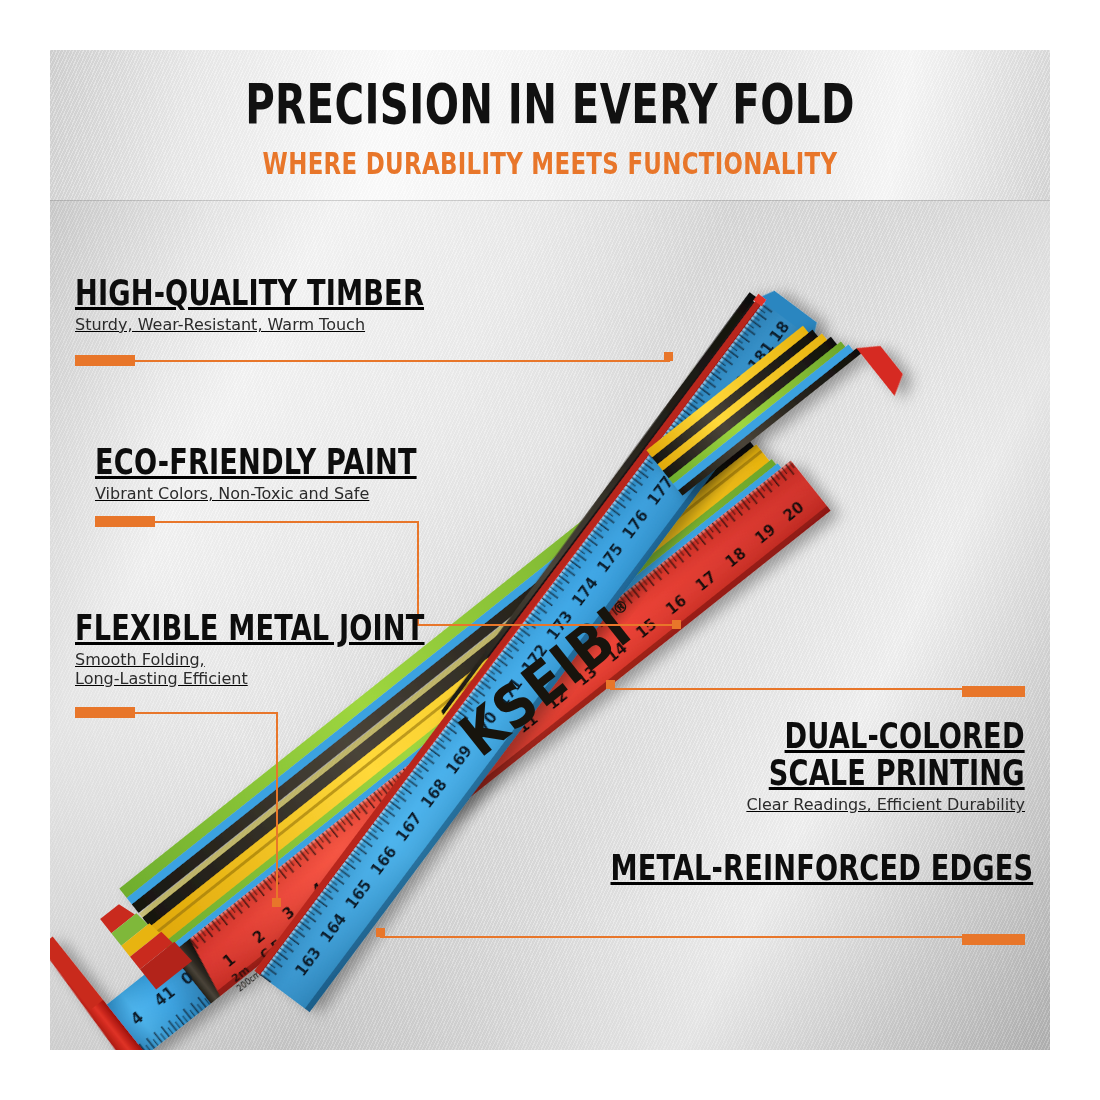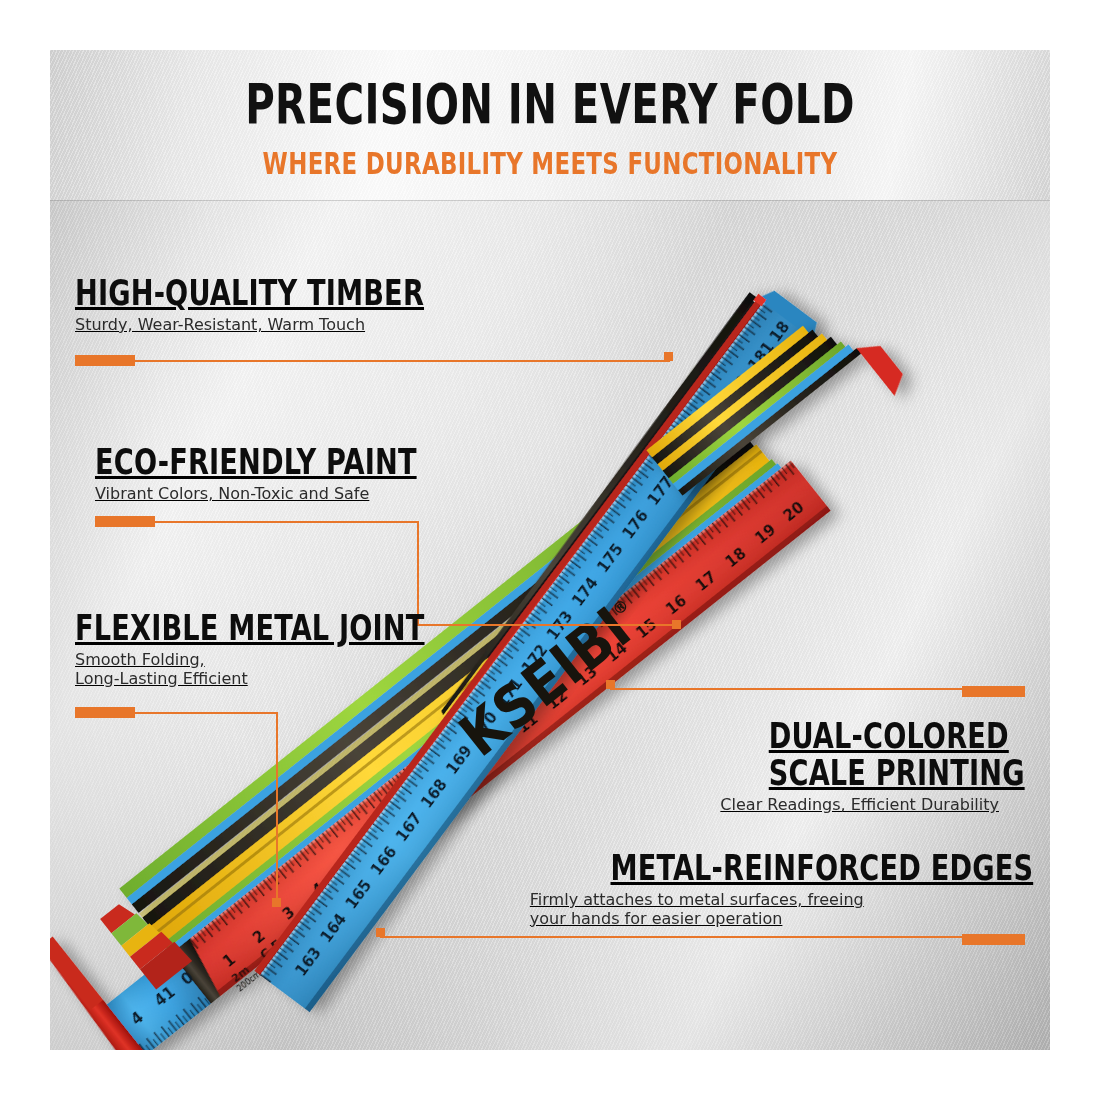--- a/index.html
+++ b/index.html
@@ -56,21 +56,21 @@
     font-size:36px;letter-spacing:.2px;
     transform:scaleX(.84);
   }
   .callout p{
     margin:5px 0 0 0;
     font-family:"DejaVu Sans","Liberation Sans",sans-serif;
     font-weight:400;color:#2b2b2b;font-size:16px;line-height:1.16;
     white-space:pre-line;
   }
   .callout.left h3,.callout.left p{transform-origin:0% 50%;}
-  .callout.right{text-align:left;}
+  .callout.right{text-align:right;}
   .callout.right h3{transform-origin:100% 50%;}
   .callout.right h3.two-line{white-space:pre-line;line-height:1.02;}
 
   
   .ln{position:absolute;background:#e8762a;z-index:5;}
   .ln-h{height:2px;}
   .ln-v{width:2px;}
   .cap{position:absolute;background:#e8762a;height:11px;z-index:6;}
   .dot{position:absolute;background:#e8762a;width:9px;height:9px;z-index:7;}
 
@@ -341,21 +341,19 @@
     <div class="cap" style="left:912px;top:636px;width:63px;"></div>
     <div class="dot" style="left:556px;top:630px;"></div>
     <div class="callout right" style="right:25px;top:668px;">
       <h3 class="two-line">DUAL-COLORED
 SCALE PRINTING</h3>
       <p>Clear Readings, Efficient Durability</p>
     </div>
 
     <div class="callout right" style="right:17px;top:800px;">
       <h3>METAL-REINFORCED EDGES</h3>
-      <p>Firmly attaches to metal surfaces, freeing
-your hands for easier operation</p>
     </div>
     <div class="ln ln-h" style="left:330px;top:886px;width:645px;"></div>
     <div class="cap" style="left:912px;top:884px;width:63px;"></div>
     <div class="dot" style="left:326px;top:878px;"></div>
 
   </div>
 </div>
 
 </body></html>

